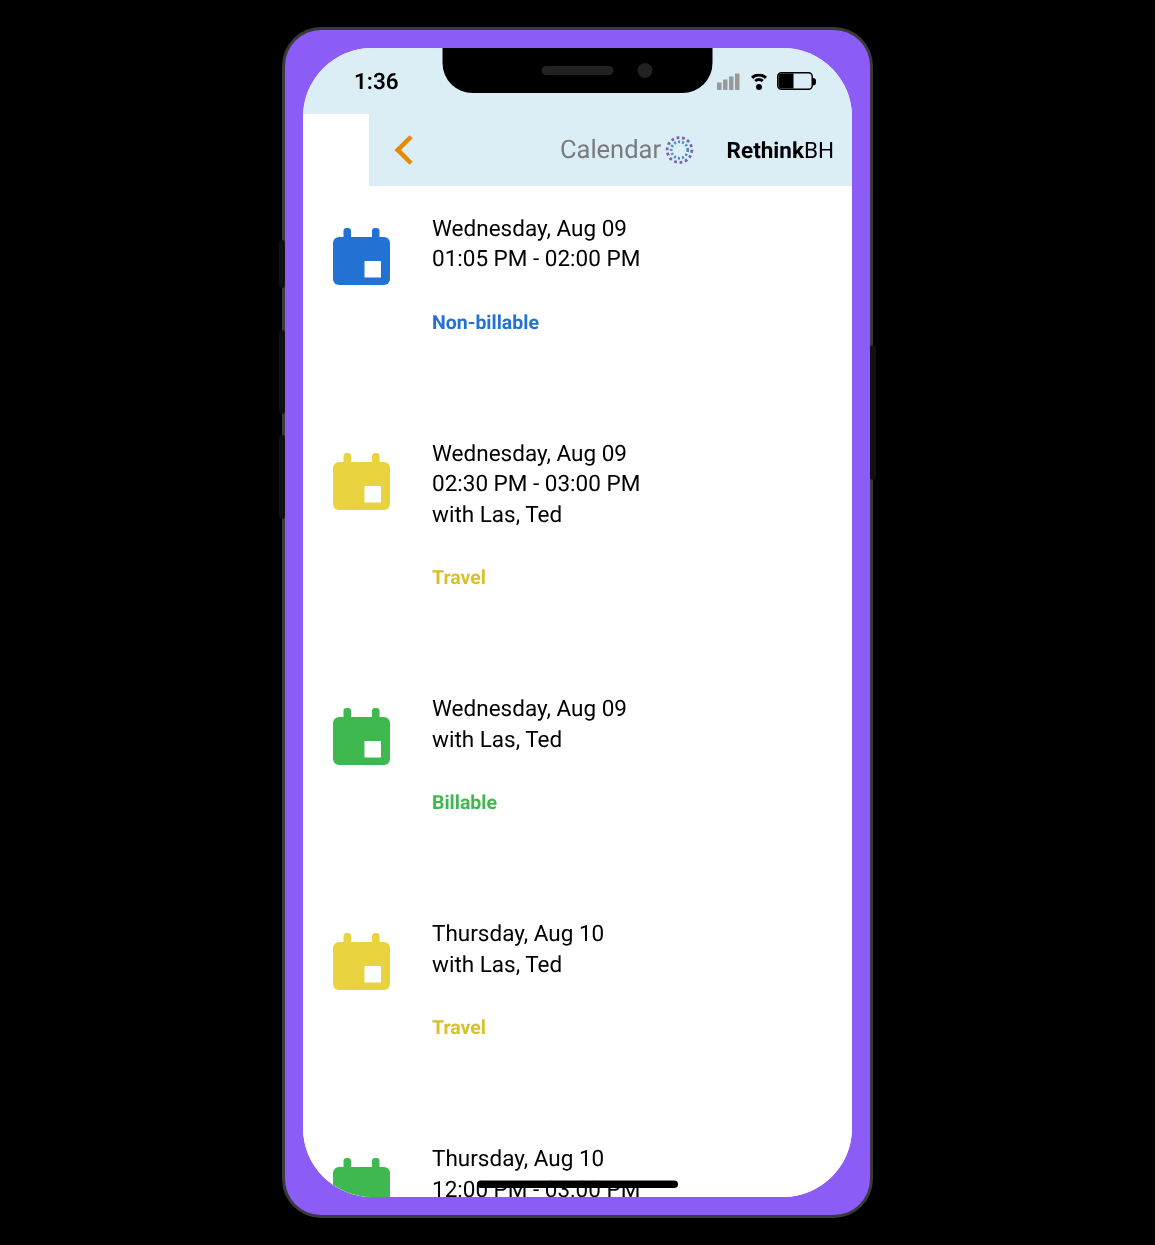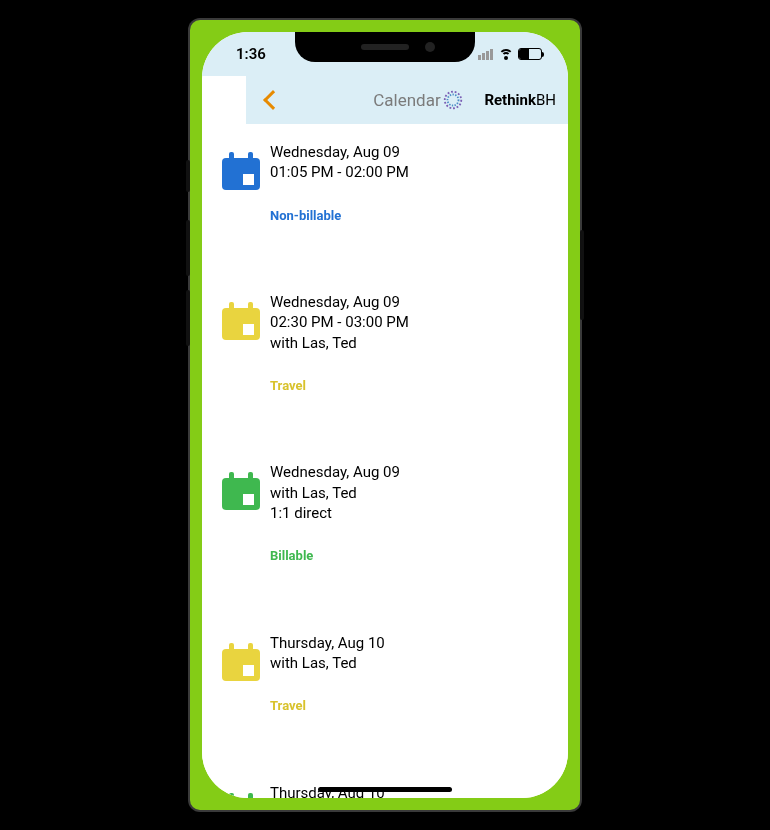--- a/index.html
+++ b/index.html
@@ -9,22 +9,22 @@
     width: 770px;
     height: 830px;
     display: flex;
     align-items: center;
     justify-content: center;
     overflow: hidden;
   }
   .phone-frame {
     width: 390px;
     height: 790px;
-    background: #84cc16;
-    border-radius: 10px;
+    background: #8b5cf6;
+    border-radius: 24px;
     position: relative;
     padding: 12px;
     box-shadow: 0 0 0 2px #3a3a3a;
   }
   .side-button {
     position: absolute;
     background: #111;
     border-radius: 2px;
   }
   .side-button.left1 { left: -4px; top: 140px; width: 4px; height: 32px; }
@@ -140,21 +140,21 @@
   }
   .brand-text .bold { font-weight: 700; }
 
   .content {
     height: calc(100% - 44px - 48px);
     overflow: hidden;
     background: #fff;
   }
   .event {
     display: flex;
-    gap: 10px;
+    gap: 28px;
     padding: 18px 20px 14px;
     align-items: flex-start;
   }
   .event + .event { margin-top: 36px; }
   .cal-icon {
     flex-shrink: 0;
     width: 38px;
     height: 38px;
     margin-top: 10px;
     position: relative;
@@ -271,21 +271,20 @@
           <div class="cal-icon green">
             <div class="cal-ring1"></div>
             <div class="cal-ring2"></div>
             <div class="cal-body">
               <div class="cal-square"></div>
             </div>
           </div>
           <div class="event-info">
             <span class="line">Wednesday, Aug 09</span>
             <span class="line">with Las, Ted</span>
-            <span class="line">1:1 direct</span>
             <span class="tag green-text">Billable</span>
           </div>
         </div>
         <div class="event">
           <div class="cal-icon yellow">
             <div class="cal-ring1"></div>
             <div class="cal-ring2"></div>
             <div class="cal-body">
               <div class="cal-square"></div>
             </div>

